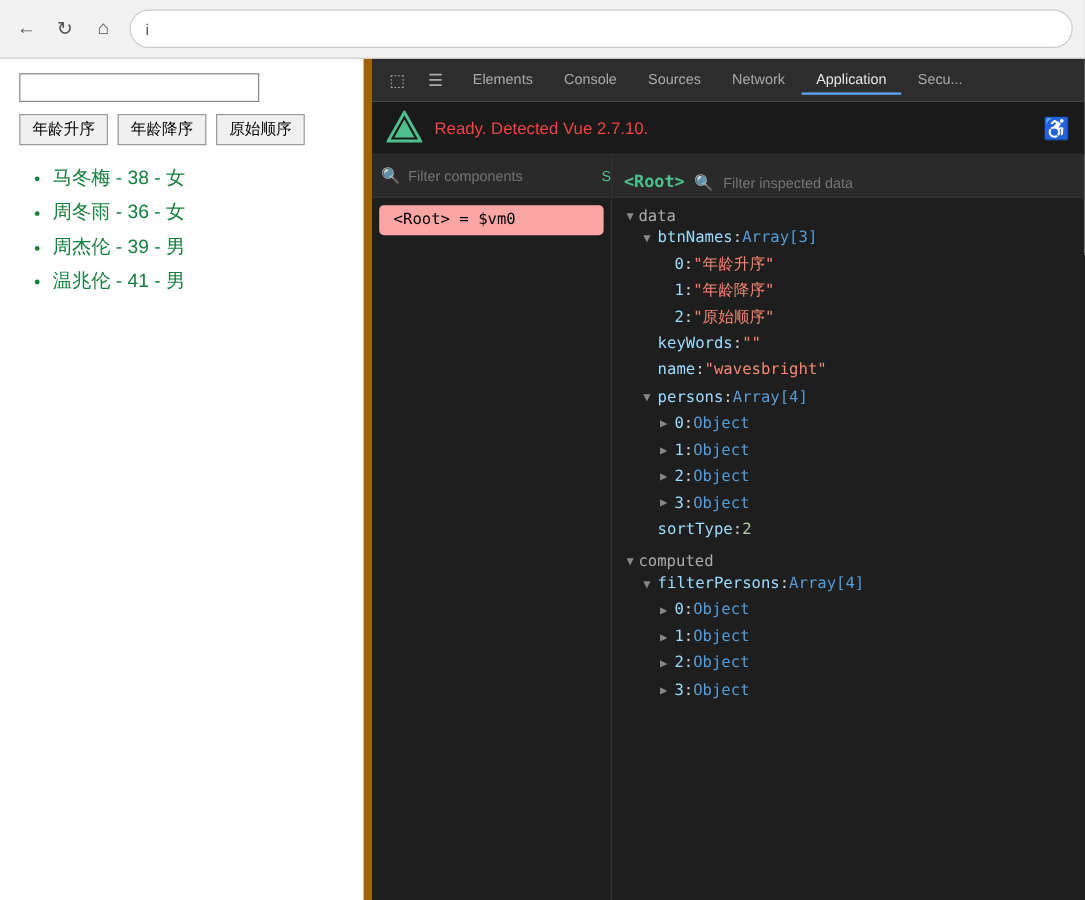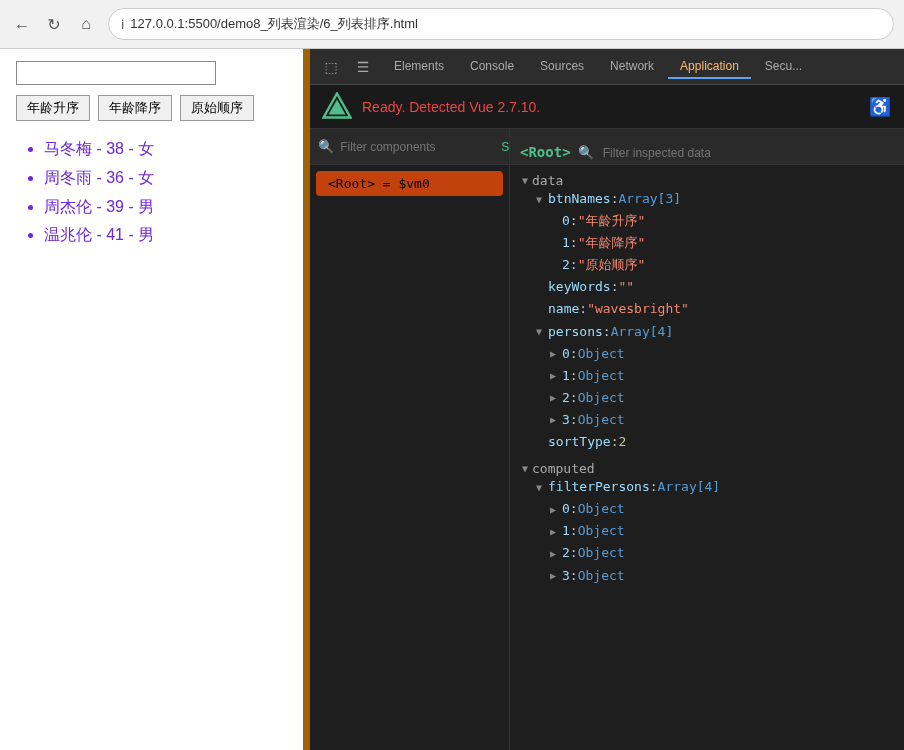--- a/index.html
+++ b/index.html
@@ -91,21 +91,21 @@
       cursor: pointer;
       font-family: Arial, sans-serif;
     }
     .person-list {
       list-style: disc;
       padding-left: 28px;
     }
     .person-list li {
       font-size: 16px;
       line-height: 1.8;
-      color: #6d28d9;
+      color: #15803d;
     }
 
     
     .devtools-panel {
       flex: 1;
       background: #1e1e1e;
       display: flex;
       flex-direction: column;
       overflow: hidden;
     }
@@ -132,21 +132,21 @@
     }
     .devtools-tab {
       padding: 4px 12px;
       font-size: 12px;
       color: #aaa;
       cursor: pointer;
       border-bottom: 2px solid transparent;
       white-space: nowrap;
     }
     .devtools-tab.active {
-      color: #fdba74;
+      color: #e5e5e5;
       border-bottom: 2px solid #5ba3f5;
     }
 
     
     .vue-devtools-header {
       display: flex;
       align-items: center;
       background: #1a1a1a;
       padding: 6px 12px;
       gap: 10px;
@@ -214,21 +214,21 @@
     }
     .component-tree-item {
       display: flex;
       align-items: center;
       padding: 5px 12px;
       cursor: pointer;
       border-radius: 4px;
       margin: 0 6px;
     }
     .component-tree-item.selected {
-      background: #c2410c;
+      background: #fca5a5;
     }
     .component-tree-item-text {
       font-size: 13px;
       font-family: monospace;
     }
     .component-tree-item.selected .component-tree-item-text {
       color: #000;
     }
     .component-tree-item:not(.selected) .component-tree-item-text {
       color: #4fc08d;
@@ -318,21 +318,20 @@
 
 <div class="browser-chrome">
   <div class="browser-toolbar">
     <div class="browser-nav-btns">
       <button class="nav-btn">←</button>
       <button class="nav-btn">↻</button>
       <button class="nav-btn">⌂</button>
     </div>
     <div class="address-bar">
       <span class="address-bar-info-icon">ℹ</span>
-      <span class="address-bar-url">127.0.0.1:5500/demo8_列表渲染/6_列表排序.html</span>
     </div>
   </div>
 </div>
 
 <div class="main-split">
 
   <div class="webpage-panel">
     <input class="search-input" type="text" value="" style="">
     <div class="sort-buttons">
       <button class="sort-btn">年龄升序</button>

